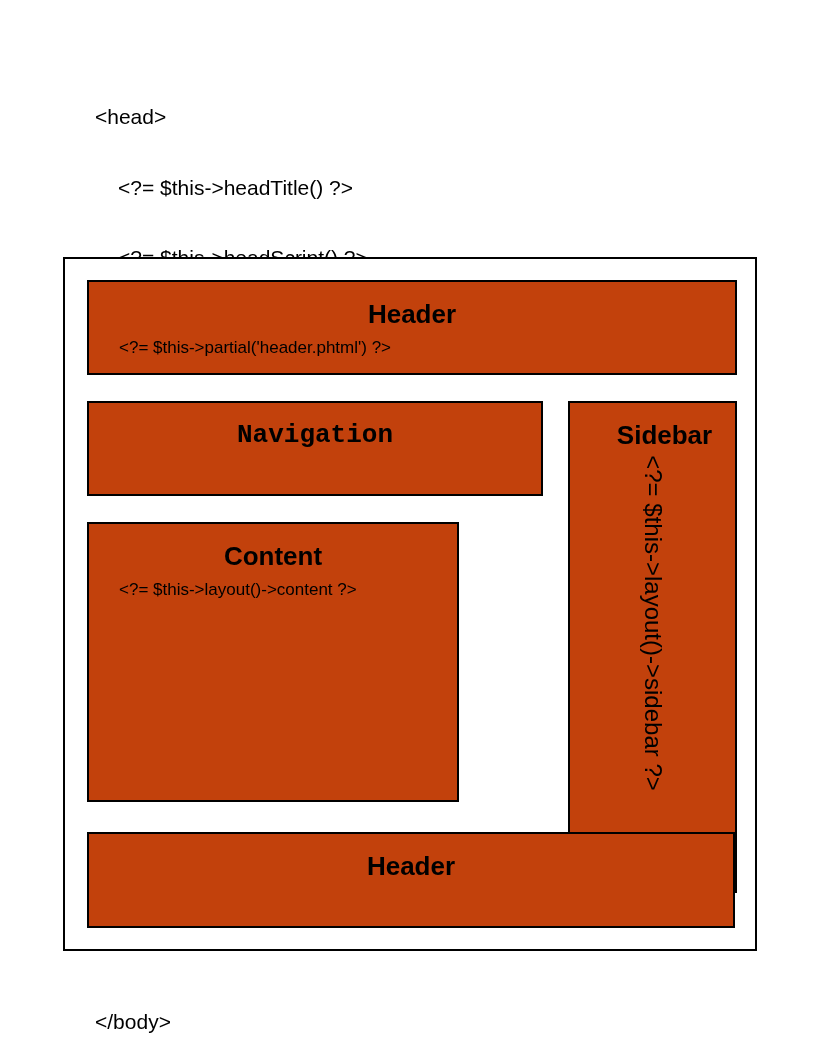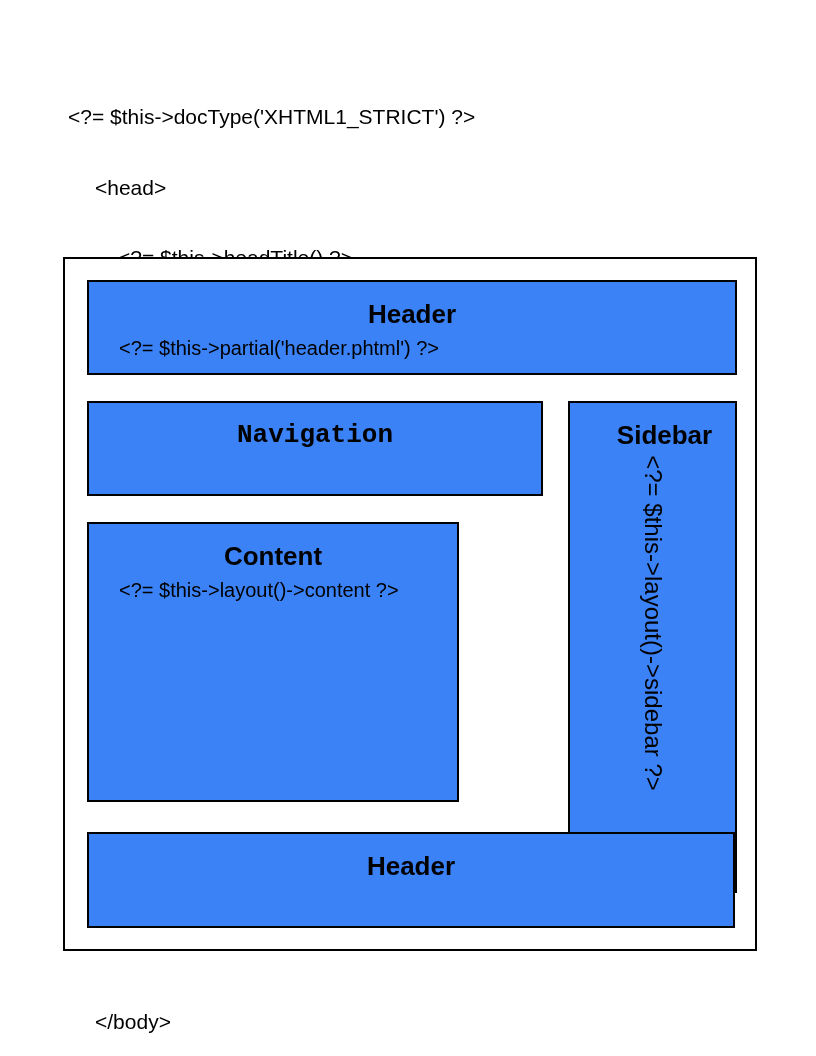--- a/index.html
+++ b/index.html
@@ -38,40 +38,40 @@
     width: 694px;
     height: 694px;
     border: 2px solid #000000;
     box-sizing: border-box;
     background: #ffffff;
   }
   .layout-box {
     position: absolute;
     border: 2px solid #000000;
     box-sizing: border-box;
-    background: #3b82f6;
+    background: #c2410c;
   }
   #box-header  { left: 22px;  top: 21px;  width: 650px; height: 95px;  }
   #box-nav     { left: 22px;  top: 142px; width: 456px; height: 95px; font-family: Liberation Mono, monospace;  }
   #box-sidebar { left: 503px; top: 142px; width: 169px; height: 492px; padding-left: 24px; }
   #box-content { left: 22px;  top: 263px; width: 372px; height: 280px; }
   #box-footer  { left: 22px;  top: 573px; width: 648px; height: 96px;  }
 
   .box-title {
     display: block;
     margin-top: 15px;
     text-align: center;
     font-weight: bold;
     font-size: 26px;
     line-height: 34px;
     white-space: nowrap;
   }
   .box-code {
     display: block;
-    font-size: 20px;
+    font-size: 17px;
     line-height: 34px;
     padding-left: 30px;
     white-space: nowrap;
   }
 
   
   .sidebar-rotated {
     position: absolute;
     left: 0;
     top: 55px;
@@ -85,21 +85,20 @@
     transform: translate(-50%, -50%) rotate(90deg);
     white-space: nowrap;
     font-size: 24px;
     line-height: 34px;
   }
 </style>
 </head>
 <body>
 
 <div class="code-block top">
-  <div class="indent-0">&lt;?= $this-&gt;docType('XHTML1_STRICT') ?&gt;</div>
   <div class="indent-1">&lt;head&gt;</div>
   <div class="indent-2">&lt;?= $this-&gt;headTitle() ?&gt;</div>
   <div class="indent-2">&lt;?= $this-&gt;headScript() ?&gt;</div>
   <div class="indent-2">&lt;?= $this-&gt;headStylesheet() ?&gt;</div>
   <div class="indent-1">&lt;/head&gt;</div>
   <div class="indent-1">&lt;body&gt;</div>
 </div>
 
 <div class="outer-box">
 

